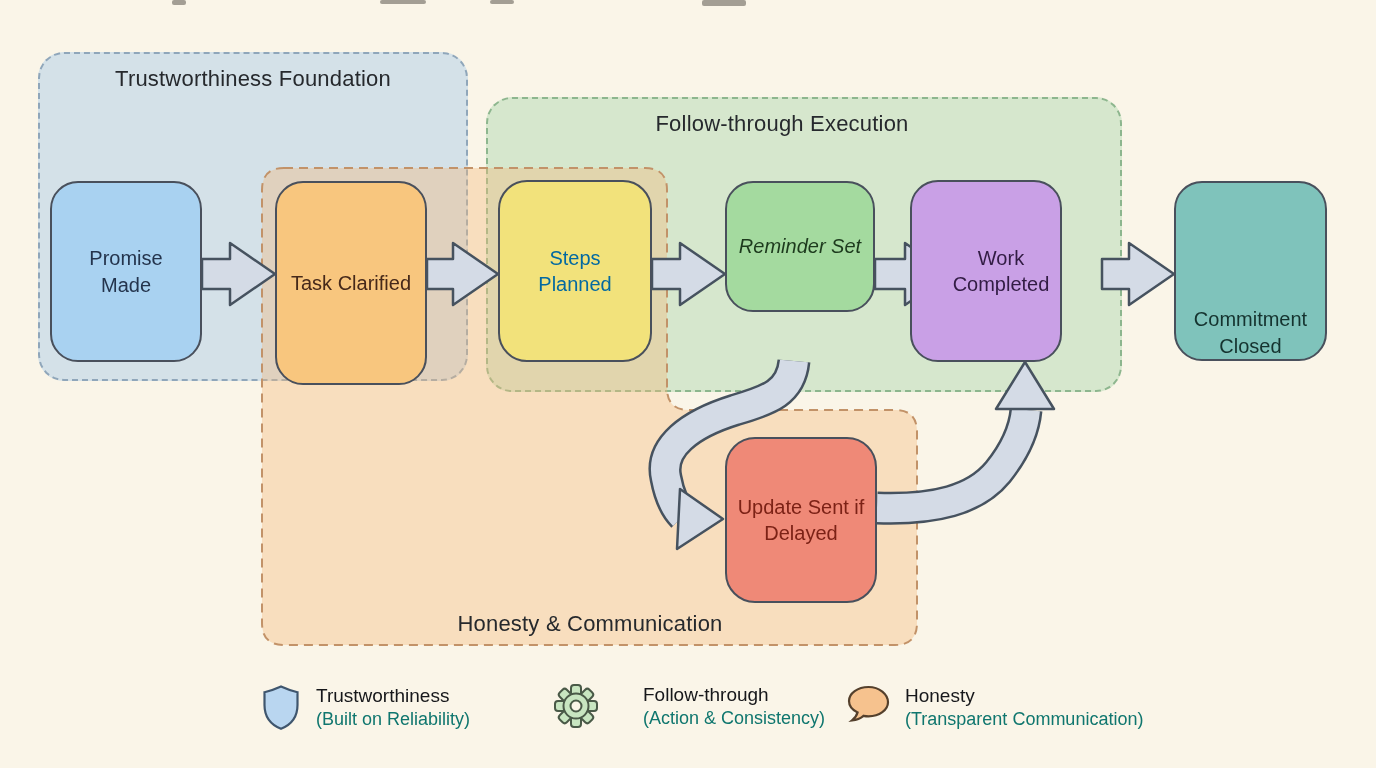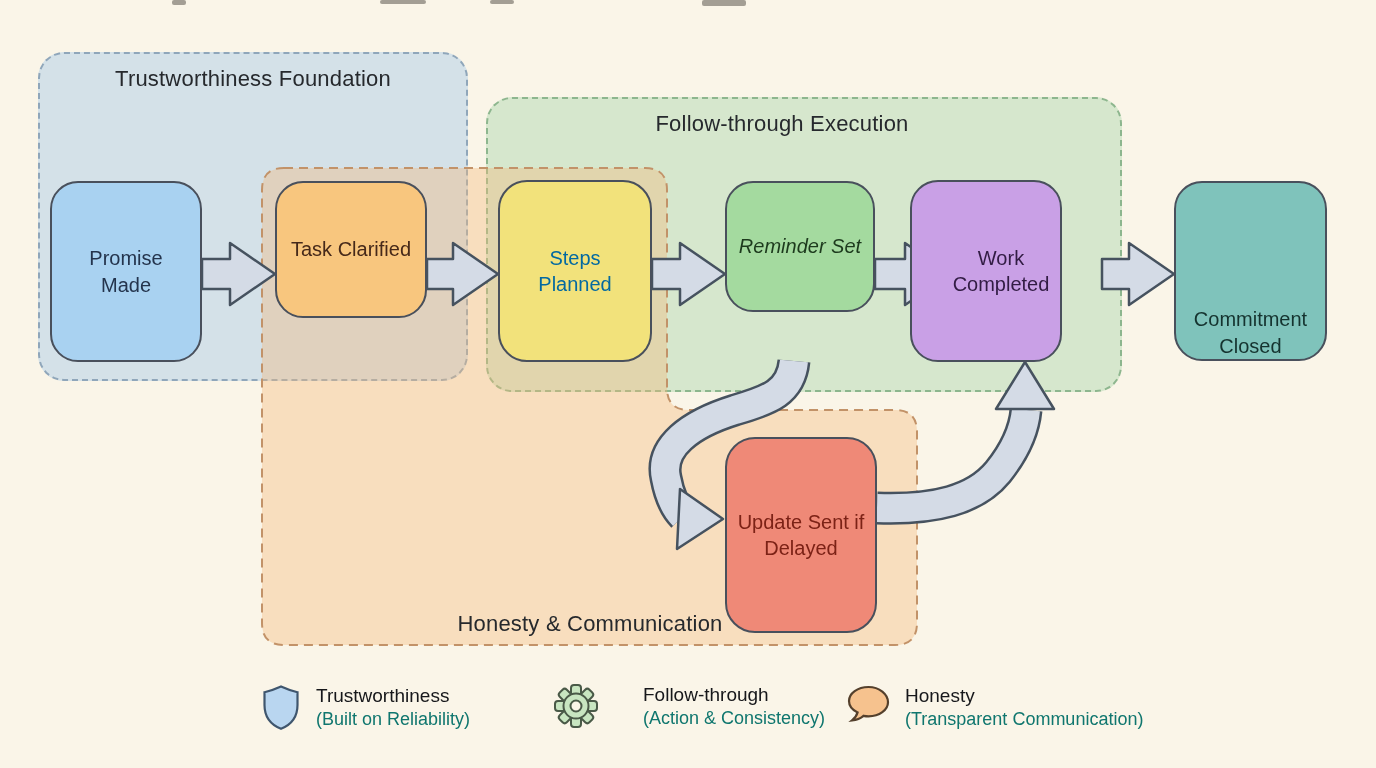--- a/index.html
+++ b/index.html
@@ -24,26 +24,26 @@
   #diagram-svg { position:absolute; left:0; top:0; z-index:2; pointer-events:none; }
 
   
   .node {
     position:absolute; z-index:3; box-sizing:border-box;
     border:2.5px solid #49505c; border-radius:28px;
     display:flex; align-items:center; justify-content:center; text-align:center;
     font-size:20px; line-height:1.32; font-weight:500; padding:0 10px;
   }
   #n-promise    { left:50px;   top:181px; width:152px; height:181px; }
-  #n-task       { left:275px;  top:181px; width:152px; height:137px; }
+  #n-task       { left:275px;  top:181px; width:152px; height:204px; }
   #n-steps      { left:498px;  top:180px; width:154px; height:182px; }
   #n-reminder   { left:725px;  top:181px; width:150px; height:131px;font-style:italic; }
   #n-work       { left:910px;  top:180px; width:152px; height:182px;padding-left:40px; }
   #n-commitment { left:1174px; top:181px; width:153px; height:180px;align-items:flex-end; }
-  #n-update     { left:725px;  top:437px; width:152px; height:196px; border-radius:30px; }
+  #n-update     { left:725px;  top:437px; width:152px; height:166px; border-radius:30px; }
 
   
   #honesty-title {
     position:absolute; left:262px; top:611px; width:656px; z-index:4;
     text-align:center; font-size:22px; font-weight:500; color:#26292d; letter-spacing:.2px;
   }
 
   
   .legend-item { position:absolute; z-index:4; display:flex; gap:14px; align-items:flex-start; }
   #legend-1 { left:260px; top:684px; }

